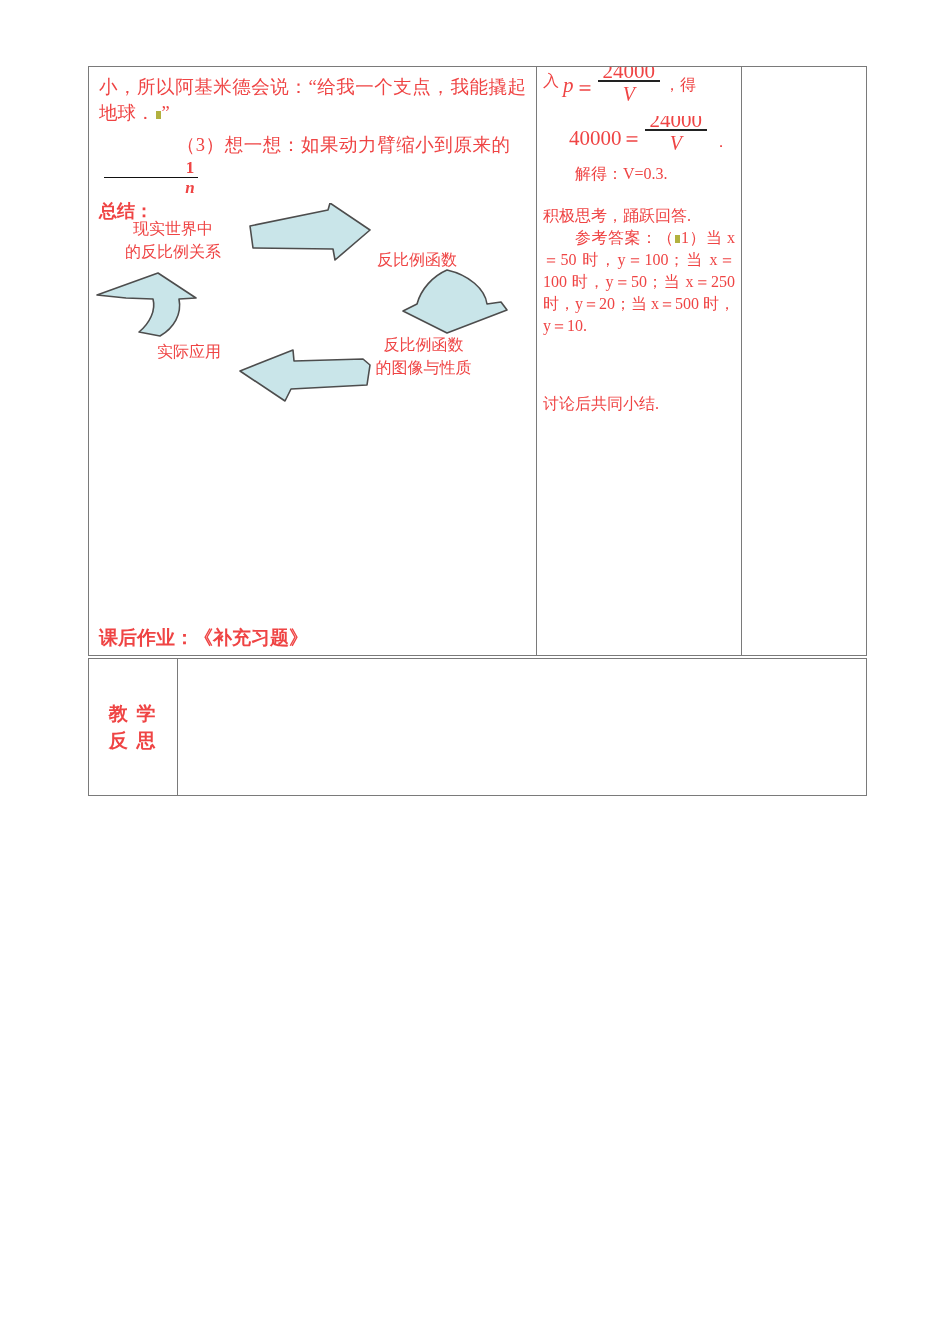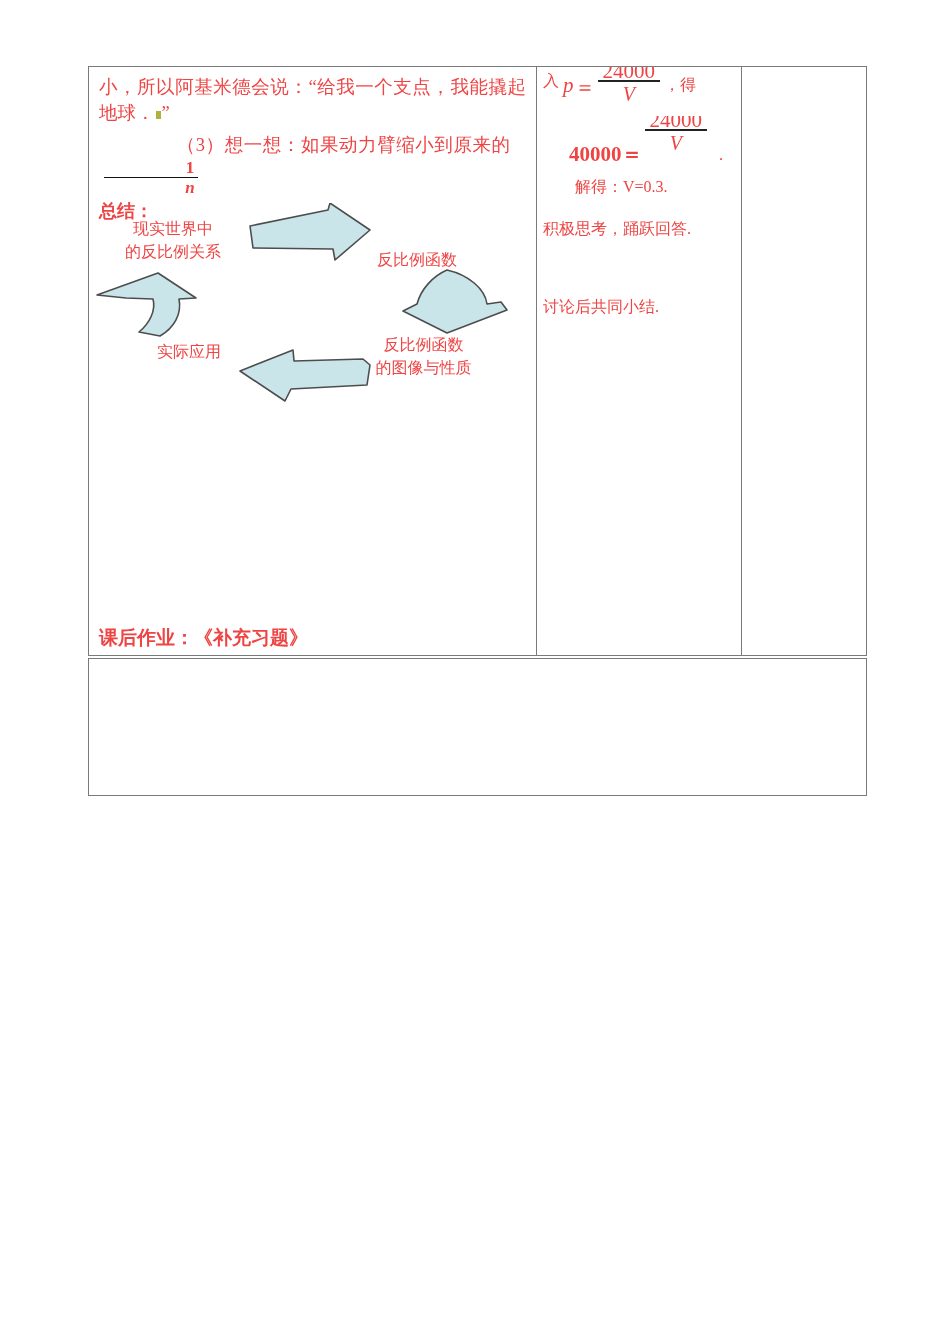--- a/index.html
+++ b/index.html
@@ -56,21 +56,21 @@
   .solve{margin-top:8px !important;text-indent:2em;}
   .think{margin-top:20px !important;}
   .discuss{margin-top:56px !important;}
 
   .formula{display:flex;align-items:flex-start;font-size:21px;}
   .f1{margin-top:0;}
   .f2{margin-top:10px;margin-left:26px;}
   .flead{align-self:flex-end;font-size:16px;margin:0 2px 14px 0;}
   .fvar{font-style:italic;margin:6px 1px 0 2px;}
   .feq{margin:6px 2px 0 0;}
-  .flhs{margin:24px 2px 0 0;font-weight:bold;}
+  .flhs{margin:8px 2px 0 0;}
   .ftail{align-self:flex-end;font-size:16px;margin:0 0 10px 4px;}
   .fptail{align-self:flex-end;font-size:16px;margin:0 0 2px 6px;}
 
   .bigfrac{display:inline-flex;flex-direction:column;align-items:center;}
   .nclip{height:12px;overflow:hidden;display:flex;align-items:flex-end;
          border-bottom:2px solid #222;padding:0 5px 1px 5px;}
   .nclip span{display:block;font-size:21px;line-height:16px;}
   .fden{font-style:italic;font-size:20px;line-height:24px;}
 </style>
 </head>
@@ -130,24 +130,29 @@
           <span class="fden">V</span>
         </span>
         <span class="fptail">．</span>
       </div>
 
       <p class="solve">解得：V=0.3.</p>
 
 
       <p class="think">积极思考，踊跃回答.</p>
 
+      <p class="indent2"><span>参考答案：（</span><span class="marker" style="background: rgb(178, 177, 63);"></span><span>1）当 x＝50 时，y＝100；当 x＝100 时，y＝50；当 x＝250 时，y＝20；当 x＝500 时，y＝10.</span></p>
 
       <p class="discuss">讨论后共同小结.</p>
     </div>
 
     <div class="col col3"></div>
   </div>
 
   <div class="row2">
+    <div class="rcell1">
+      <div>教 学</div>
+      <div>反 思</div>
+    </div>
     <div class="rcell2"></div>
   </div>
 
 </div>
 
 </body></html>

